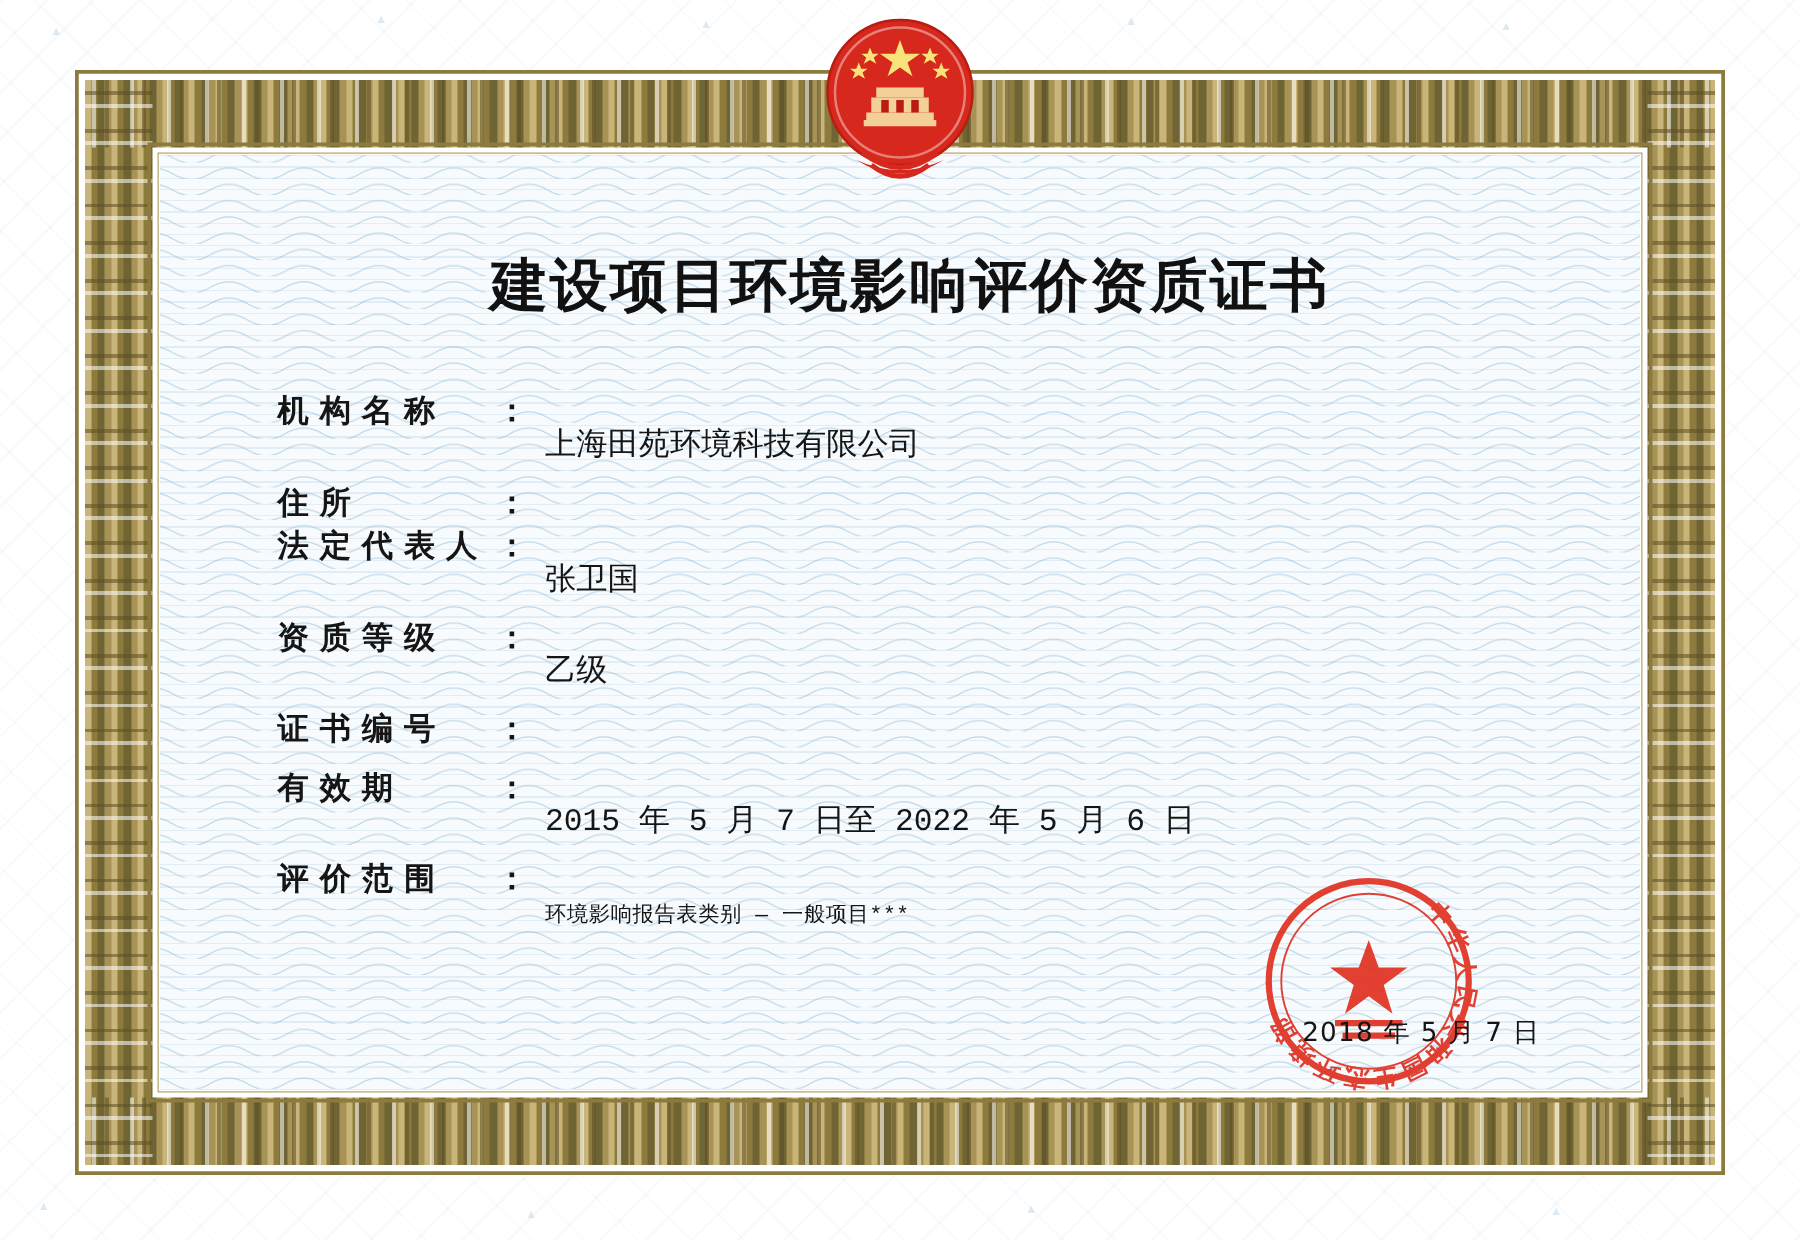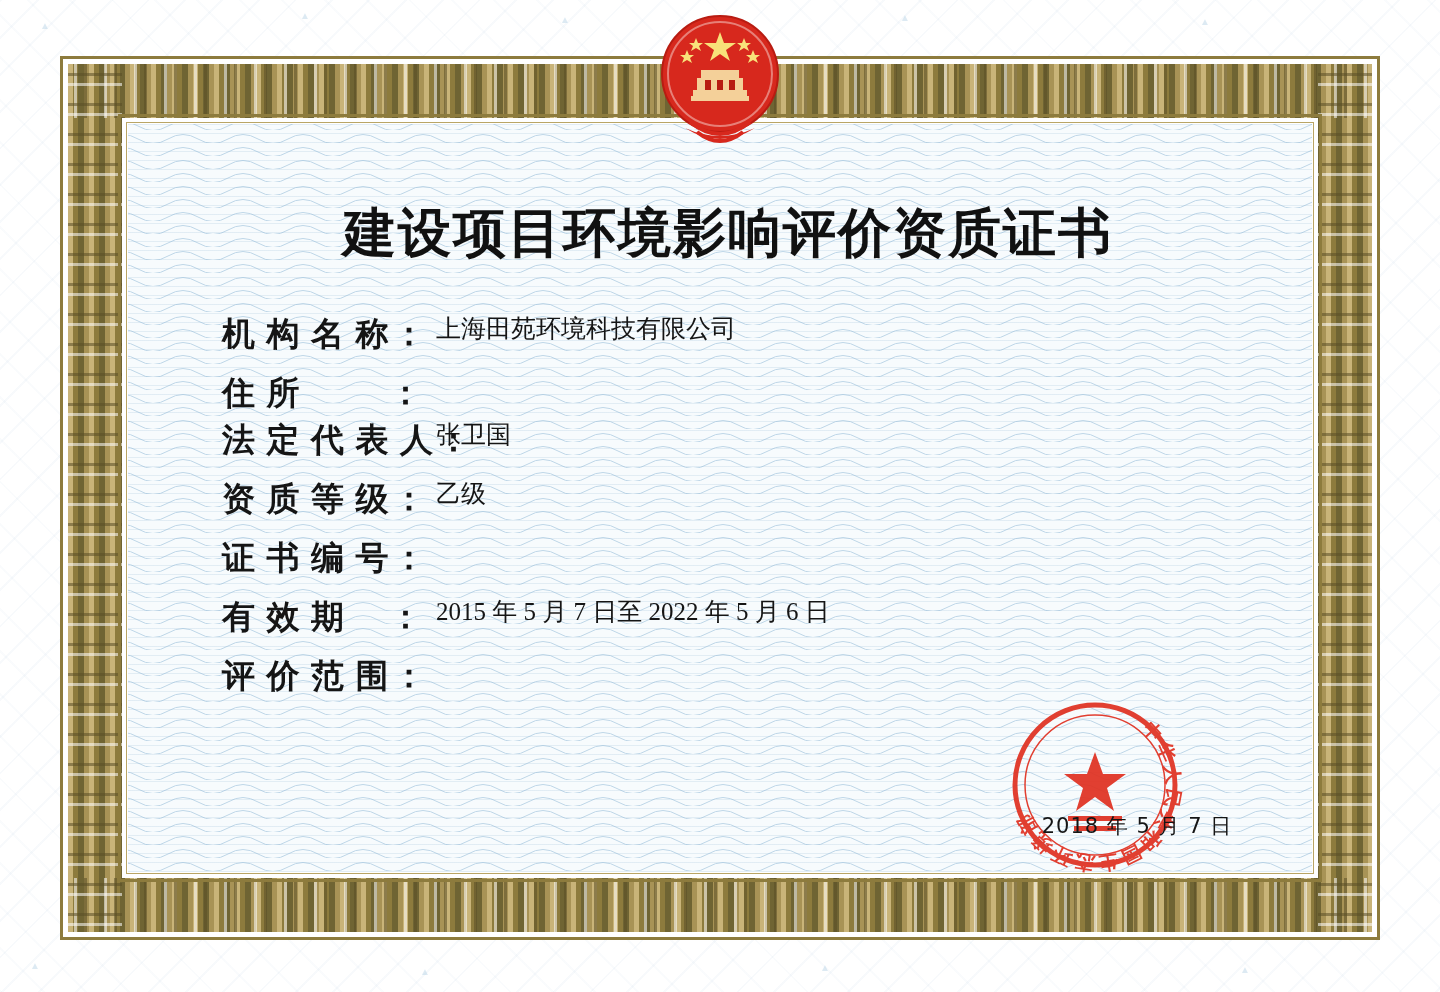--- a/index.html
+++ b/index.html
@@ -156,21 +156,21 @@
 
   
   .title {
     position: absolute;
     left: 16px;
     right: 0;
     top: 198px;
     text-align: center;
     font-family: Liberation Serif, serif;
     font-weight: 700;
-    font-size: 53px;
+    font-size: 46px;
     letter-spacing: 2px;
     color: #111111;
     z-index: 5;
   }
 
   
   .fields {
     position: absolute;
     left: 222px;
     top: 312px;
@@ -181,33 +181,34 @@
     display: flex;
     align-items: flex-start;
     margin-bottom: 14px;
   }
   .frow.tight { margin-bottom: 2px; }
   .flabel {
     flex: 0 0 200px;
     width: 200px;
     font-family: "DejaVu Sans", "Liberation Sans", sans-serif;
     font-weight: 700;
-    font-size: 33px;
+    font-size: 25px;
     color: #151515;
     display: flex;
     justify-content: space-between;
     white-space: nowrap;
   }
   .flabel .colon { margin-left: 4px; }
   .fvalue {
-    font-family: Liberation Serif, serif;
+    font-family: Liberation Mono, monospace;
     font-size: 25px;
     color: #151515;
     padding-left: 14px;
     white-space: nowrap;
+    margin-top: 26px;
   }
   .fvalue.small {
     font-size: 17px;
     padding-top: 8px;
     letter-spacing: .5px;
   }
   .fvalue.wide { letter-spacing: 1px; }
   .fvalue.addr2 { padding-top: 0; }
 
   
@@ -378,20 +379,21 @@
         <span class="colon">：</span>
       </div>
       <div class="fvalue">2015 年 5 月 7 日至 2022 年 5 月 6 日</div>
     </div>
 
     <div class="frow">
       <div class="flabel">
         <span>评 价 范 围</span>
         <span class="colon">：</span>
       </div>
+      <div class="fvalue small">环境影响报告表类别 — 一般项目***</div>
     </div>
 
   </div>
 
   <svg class="seal" viewBox="0 0 190 190">
     <defs>
       <path id="sealcirc" d="M95,95 m0,-72 a72,72 0 1,1 -0.1,0"></path>
     </defs>
     <g opacity="0.92">
       <circle cx="95" cy="95" r="80" fill="none" stroke="#e03020" stroke-width="5"></circle>

